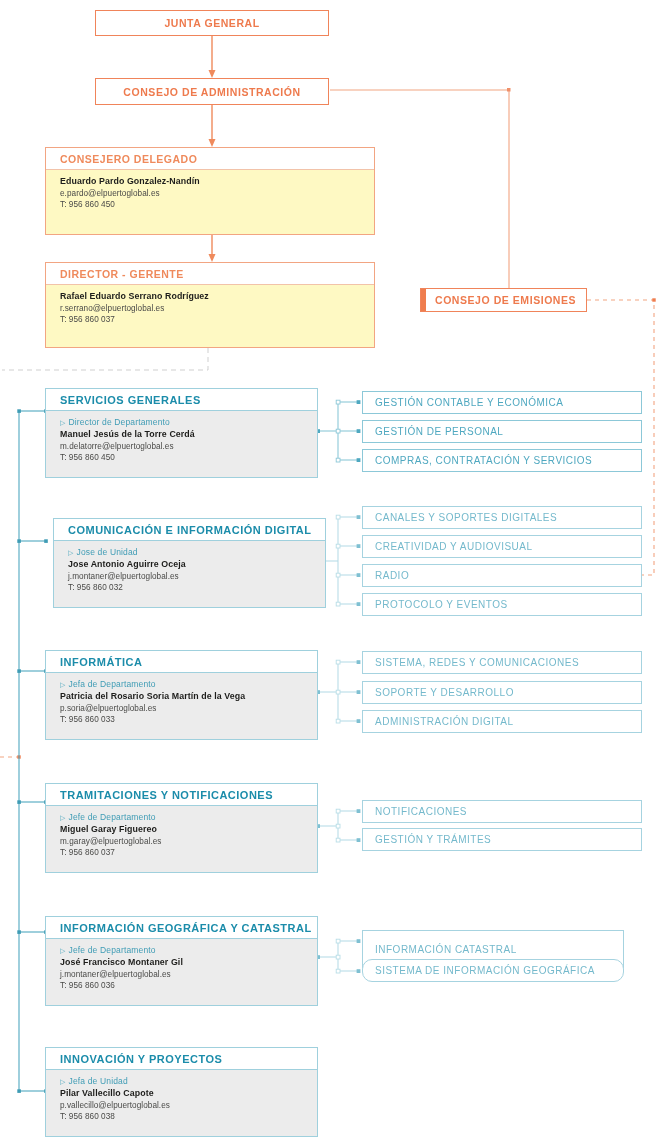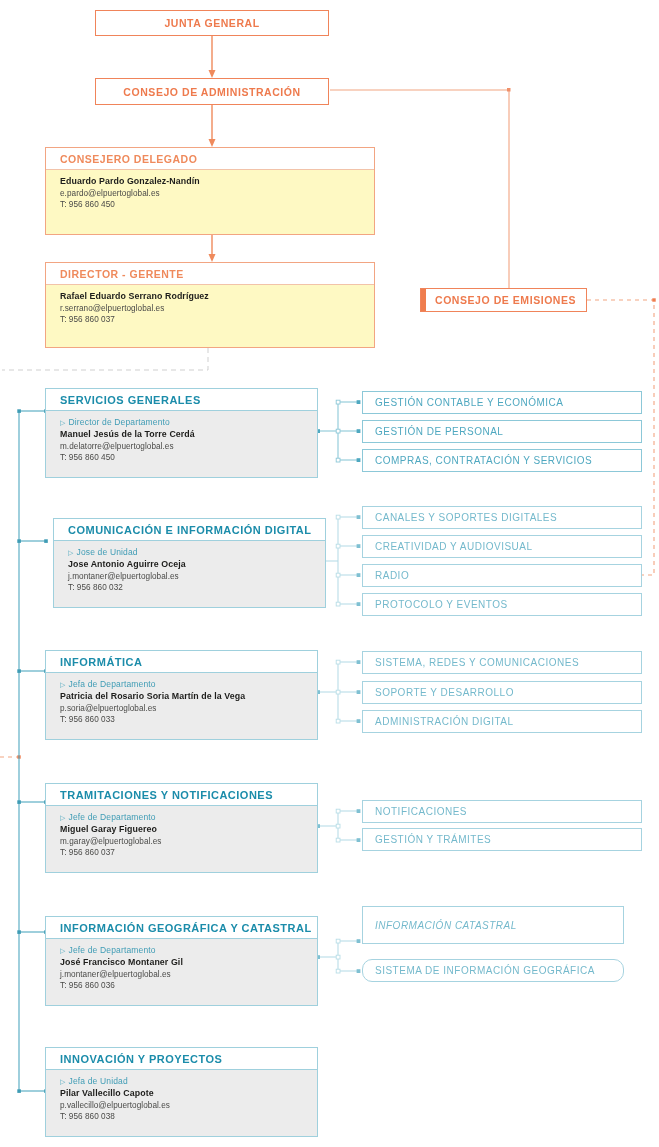--- a/index.html
+++ b/index.html
@@ -360,21 +360,21 @@
     <div class="body">
       <div class="role">
         <span class="tri">▷</span>
         <span>Jefe de Departamento</span>
       </div>
       <div class="pname">José Francisco Montaner Gil</div>
       <div class="pmail">j.montaner@elpuertoglobal.es</div>
       <div class="pphone">T: 956 860 036</div>
     </div>
   </div>
-  <div class="sub" style="left:362px; top:906px; width:262px; height:38px;font-style:italic;">
+  <div class="sub" style="left:362px; top:930px; width:262px; height:38px;">
     <span>INFORMACIÓN CATASTRAL</span>
   </div>
   <div class="sub" style="left:362px; top:959px; width:262px; height:23px;border-radius:10px;">
     <span>SISTEMA DE INFORMACIÓN GEOGRÁFICA</span>
   </div>
 
   <div class="box card teal" style="left:45px; top:1047px; width:273px; height:90px;">
     <span class="lbar"></span>
     <div class="hdr">INNOVACIÓN Y PROYECTOS</div>
     <div class="body">

